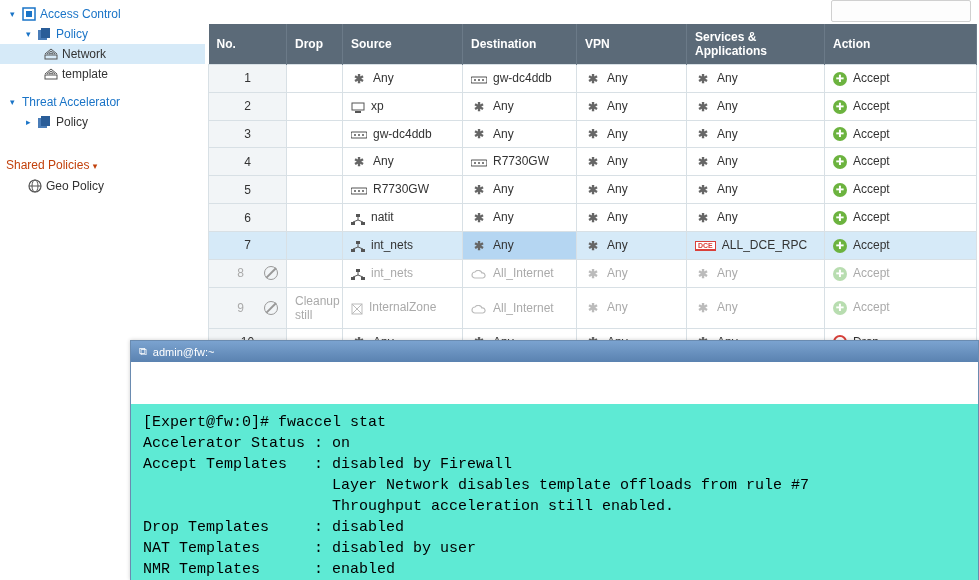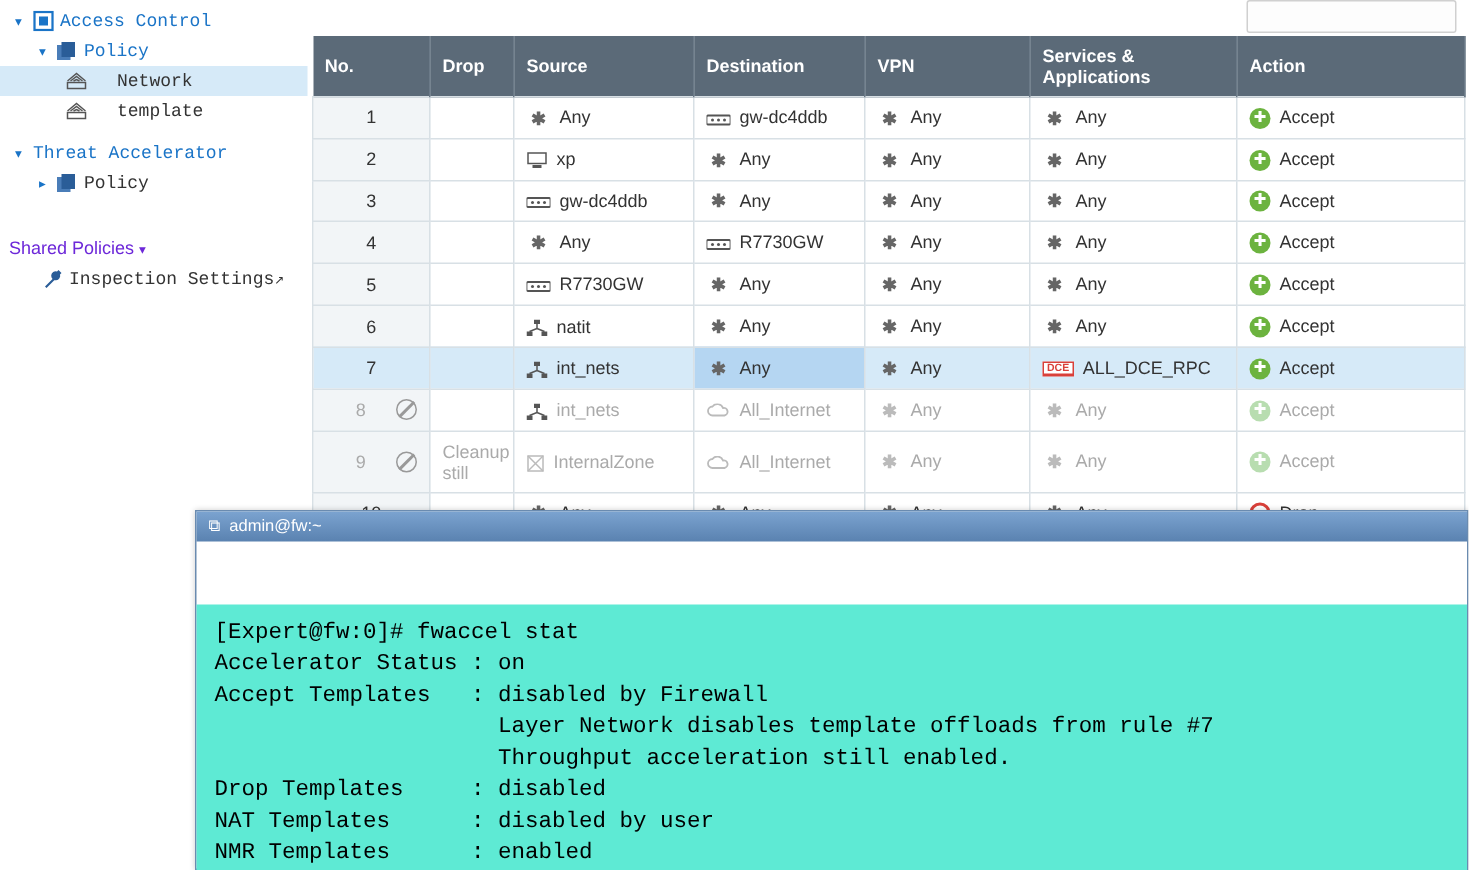--- a/index.html
+++ b/index.html
@@ -3,27 +3,27 @@
 <meta charset="utf-8">
 <style>
 * { box-sizing: border-box; margin: 0; padding: 0; }
 body { font-family: "Segoe UI", Tahoma, sans-serif; font-size: 12px; color: #333; background: #fff; width: 979px; height: 580px; overflow: hidden; position: relative; }
 
 
 .sidebar { position: absolute; left: 0; top: 0; width: 205px; height: 580px; background: #fff; padding: 4px 0; }
 .nav-item { display: flex; align-items: center; padding: 3px 6px 3px 10px; cursor: pointer; color: #1a74c7; font-size: 12px; }
 .nav-item.level1 { padding-left: 10px; }
 .nav-item.level2 { padding-left: 26px; }
-.nav-item.level3 { padding-left: 42px; gap: 16px; }
+.nav-item.level3 { padding-left: 42px; }
 .nav-item.selected { background: #d6eaf8; }
 .nav-item.black { color: #333; }
 .nav-caret { width: 10px; font-size: 9px; color: #1a74c7; }
 .nav-icon { width: 18px; display: inline-flex; justify-content: center; align-items: center; }
-.nav-label { margin-left: 2px; font-family: Liberation Mono, monospace; }
-.section-header { padding: 8px 6px 4px 6px; color: #6d28d9; font-size: 12px; }
+.nav-label { margin-left: 2px; }
+.section-header { padding: 8px 6px 4px 6px; color: #c2410c; font-size: 12px; }
 .section-header .caret { font-size: 9px; margin-right: 2px; }
 .sup { font-size: 8px; vertical-align: super; }
 
 
 .table-container { position: absolute; left: 208px; top: 24px; right: 2px; }
 table.rules { border-collapse: collapse; width: 100%; table-layout: fixed; }
 table.rules th { background: #5b6a78; color: #fff; font-weight: 600; text-align: left; padding: 6px 8px; font-size: 12px; border-right: 1px solid #6b7a88; }
 table.rules td { border: 1px solid #d8e0e5; padding: 6px 8px; font-size: 12px; vertical-align: middle; height: 26px; }
 table.rules td.numcell { text-align: center; background: #f2f5f7; }
 table.rules tr.selected td { background: #d6eaf8; }
@@ -113,25 +113,26 @@
     <span class="nav-label">Policy</span>
   </div>
 
   <div class="section-header" style="margin-top:18px;">
     <span>Shared Policies</span>
     <span class="caret">▾</span>
   </div>
   <div class="nav-item level2 black">
     <span class="nav-icon">
         <svg width="14" height="14">
-          <path d="M10 2 a3 3 0 1 0 2 2 L13 3 L11 1 Z M8 6 L2 12 L3 13 L9 7 Z" fill="#2a5d98"></path>
-        </svg>
-      </span>
-    <span class="nav-label">Inspection Settings</span>
-    <span class="sup">↗</span>
+          <circle cx="7" cy="7" r="6" fill="none" stroke="#555" stroke-width="1.2"></circle>
+          <ellipse cx="7" cy="7" rx="3" ry="6" fill="none" stroke="#555"></ellipse>
+          <line x1="1" y1="7" x2="13" y2="7" stroke="#555"></line>
+        </svg>
+      </span>
+    <span class="nav-label">Geo Policy</span>
   </div>
 </div>
 
 <div class="table-container">
   <table class="rules">
     <colgroup>
       <col style="width:78px">
         <col style="width:56px">
         <col style="width:120px">
         <col style="width:114px">

